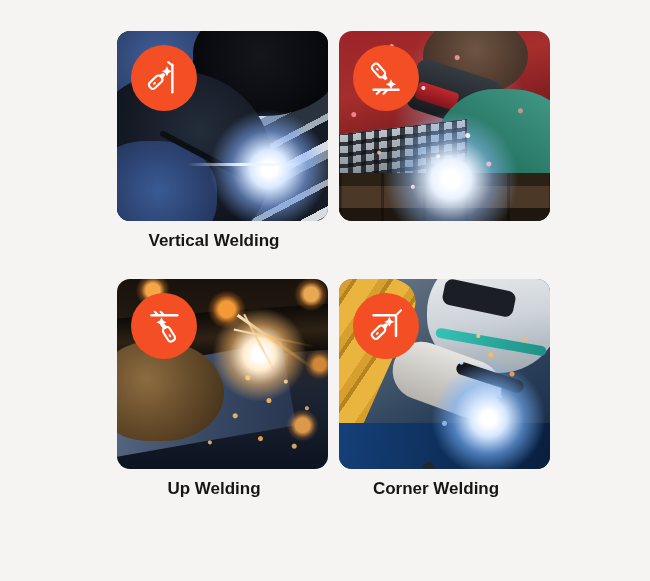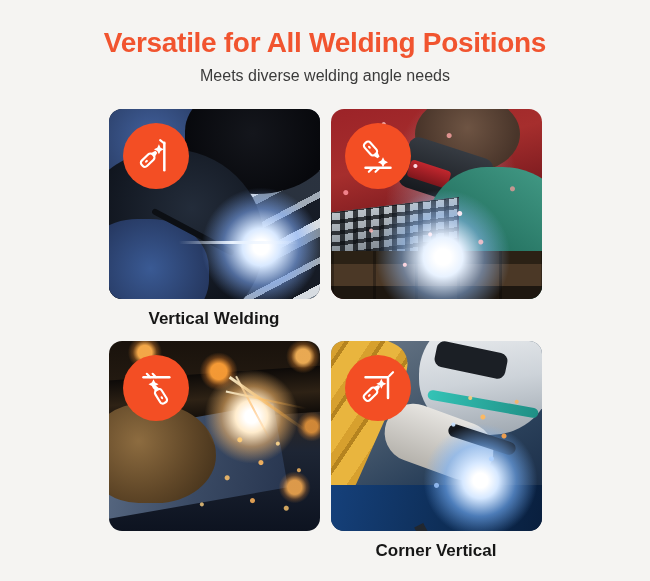--- a/index.html
+++ b/index.html
@@ -6,21 +6,21 @@
   body{width:650px;height:581px;font-family:"Liberation Sans",sans-serif;}
   .canvas{position:relative;width:650px;height:581px;background:#F5F4F2;overflow:hidden;}
 
   
   header{padding-top:27px;text-align:center;}
   h1{margin:0;font-size:28px;line-height:32px;font-weight:800;letter-spacing:-0.3px;color:#F1542F;}
   .subtitle{margin:7px 0 0;font-size:16px;line-height:20px;color:#3B3B3B;}
 
   
   .grid{width:433px;margin:23px auto 0;display:grid;grid-template-columns:211px 211px;column-gap:11px;row-gap:12px;}
-  figure{margin:0;display:flex;flex-direction:column;}
+  figure{margin:8px;display:flex;flex-direction:column;}
   .photo{position:relative;width:211px;height:190px;border-radius:13px;overflow:hidden;}
   .photo>div{position:absolute;}
   figcaption{margin-top:9px;text-align:center;font-size:17px;line-height:21px;font-weight:700;color:#161616;}
 
   
   .badge{position:absolute;left:14px;top:14px;width:66px;height:66px;border-radius:50%;
          background:#F34E24;display:flex;align-items:center;justify-content:center;z-index:6;}
   .badge svg{display:block;}
   .ic{stroke:#fff;stroke-width:2.6;fill:none;stroke-linecap:round;stroke-linejoin:round;}
 
@@ -134,24 +134,20 @@
      radial-gradient(circle at 88% 32%,rgba(255,180,90,.8) 0 1.5px,rgba(0,0,0,0) 2.5px),
      radial-gradient(circle at 76% 62%,rgba(175,210,255,.95) 0 2px,rgba(0,0,0,0) 3px),
      radial-gradient(circle at 58% 44%,rgba(200,225,255,.95) 0 1.5px,rgba(0,0,0,0) 2.5px),
      radial-gradient(circle at 50% 76%,rgba(160,200,255,.8) 0 2px,rgba(0,0,0,0) 3px);}
 </style>
 </head>
 <body>
 
 <div class="canvas">
 
-  <header>
-    <h1>Versatile for All Welding Positions</h1>
-    <p class="subtitle">Meets diverse welding angle needs</p>
-  </header>
 
   <div class="grid">
 
     <figure>
       <div class="photo scene-vertical">
         <div class="s1-denim"></div>
         <div class="s1-bars"></div>
         <div class="s1-glove"></div>
         <div class="s1-helmet"></div>
         <div class="s1-denim2"></div>
@@ -225,20 +221,21 @@
             </g>
             <polygon points="21,13.5 23,17.5 27,19.5 23,21.5 21,25.5 19,21.5 15,19.5 19,17.5" fill="#fff"></polygon>
             <g transform="translate(30,34) rotate(-122)">
               <rect class="ic" x="-9" y="-4.5" width="18" height="9" rx="3.5"></rect>
               <ellipse cx="-2" cy="0" rx="2" ry="1.3" fill="#fff"></ellipse>
               <polygon points="9,-3.2 14.5,-1.6 14.5,1.6 9,3.2" fill="#fff"></polygon>
             </g>
           </svg>
         </span>
       </div>
+      <figcaption>Up Welding</figcaption>
     </figure>
 
     <figure>
       <div class="photo scene-corner">
         <div class="s4-helmet"></div>
         <div class="s4-visor"></div>
         <div class="s4-stripe"></div>
         <div class="s4-sleeve"></div>
         <div class="s4-bluemetal"></div>
         <div class="s4-cable"></div>
@@ -254,17 +251,17 @@
             </g>
             <polygon points="28,13 30,17 34,19 30,21 28,25 26,21 22,19 26,17" fill="#fff"></polygon>
             <g transform="translate(15,31.5) rotate(-44)">
               <rect class="ic" x="-9" y="-4.5" width="18" height="9" rx="3.5"></rect>
               <ellipse cx="-2" cy="0" rx="2" ry="1.3" fill="#fff"></ellipse>
               <polygon points="9,-3.2 14.5,-1.6 14.5,1.6 9,3.2" fill="#fff"></polygon>
             </g>
           </svg>
         </span>
       </div>
-      <figcaption>Corner Vertical</figcaption>
+      <figcaption>Corner Welding</figcaption>
     </figure>
 
   </div>
 </div>
 
 </body></html>

